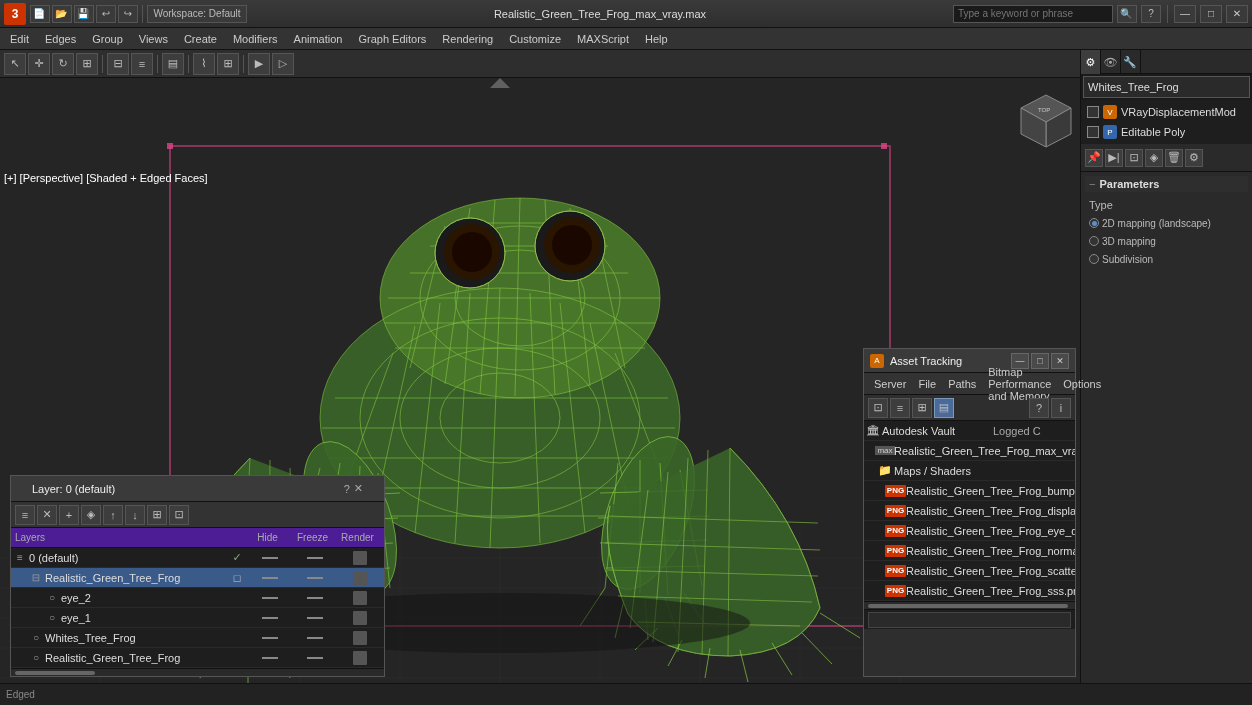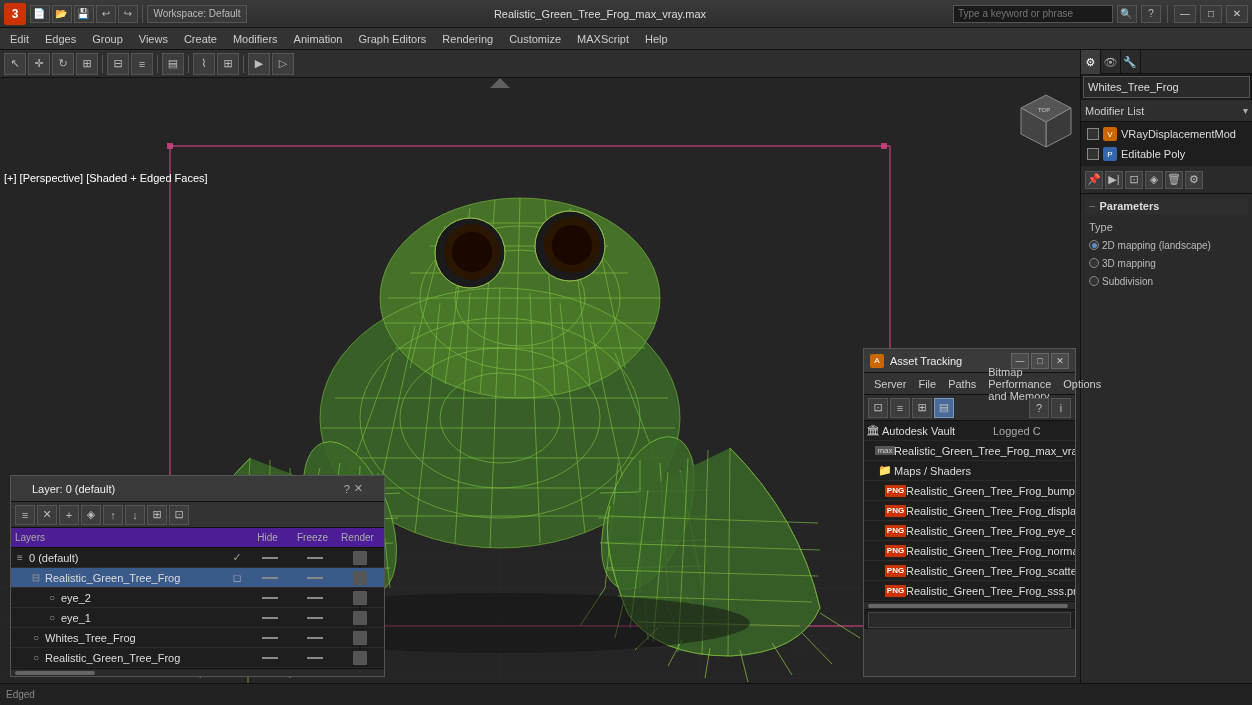--- a/index.html
+++ b/index.html
@@ -405,24 +405,20 @@
     <div class="rpanel-tab">👁</div>
     <div class="rpanel-tab">🔧</div>
   </div>
 
   <div style="background:#1a1a1a;padding:2px;">
     <div style="width:100%;height:22px;background:#2a2a2a;border:1px solid #555;color:#ddd;font-size:11px;padding:3px 4px;display:flex;align-items:center;">
       <span>Whites_Tree_Frog</span>
     </div>
   </div>
 
-  <div id="modifier-list-row">
-    <span id="modifier-list-label">Modifier List</span>
-    <span id="modifier-dropdown-arrow">▾</span>
-  </div>
 
   <div id="modifier-stack">
     <div class="mod-item">
       <div class="mod-checkbox"></div>
       <div class="mod-icon">V</div>
       <span class="mod-name">VRayDisplacementMod</span>
     </div>
     <div class="mod-item">
       <div class="mod-checkbox"></div>
       <div class="mod-icon blue">P</div>

